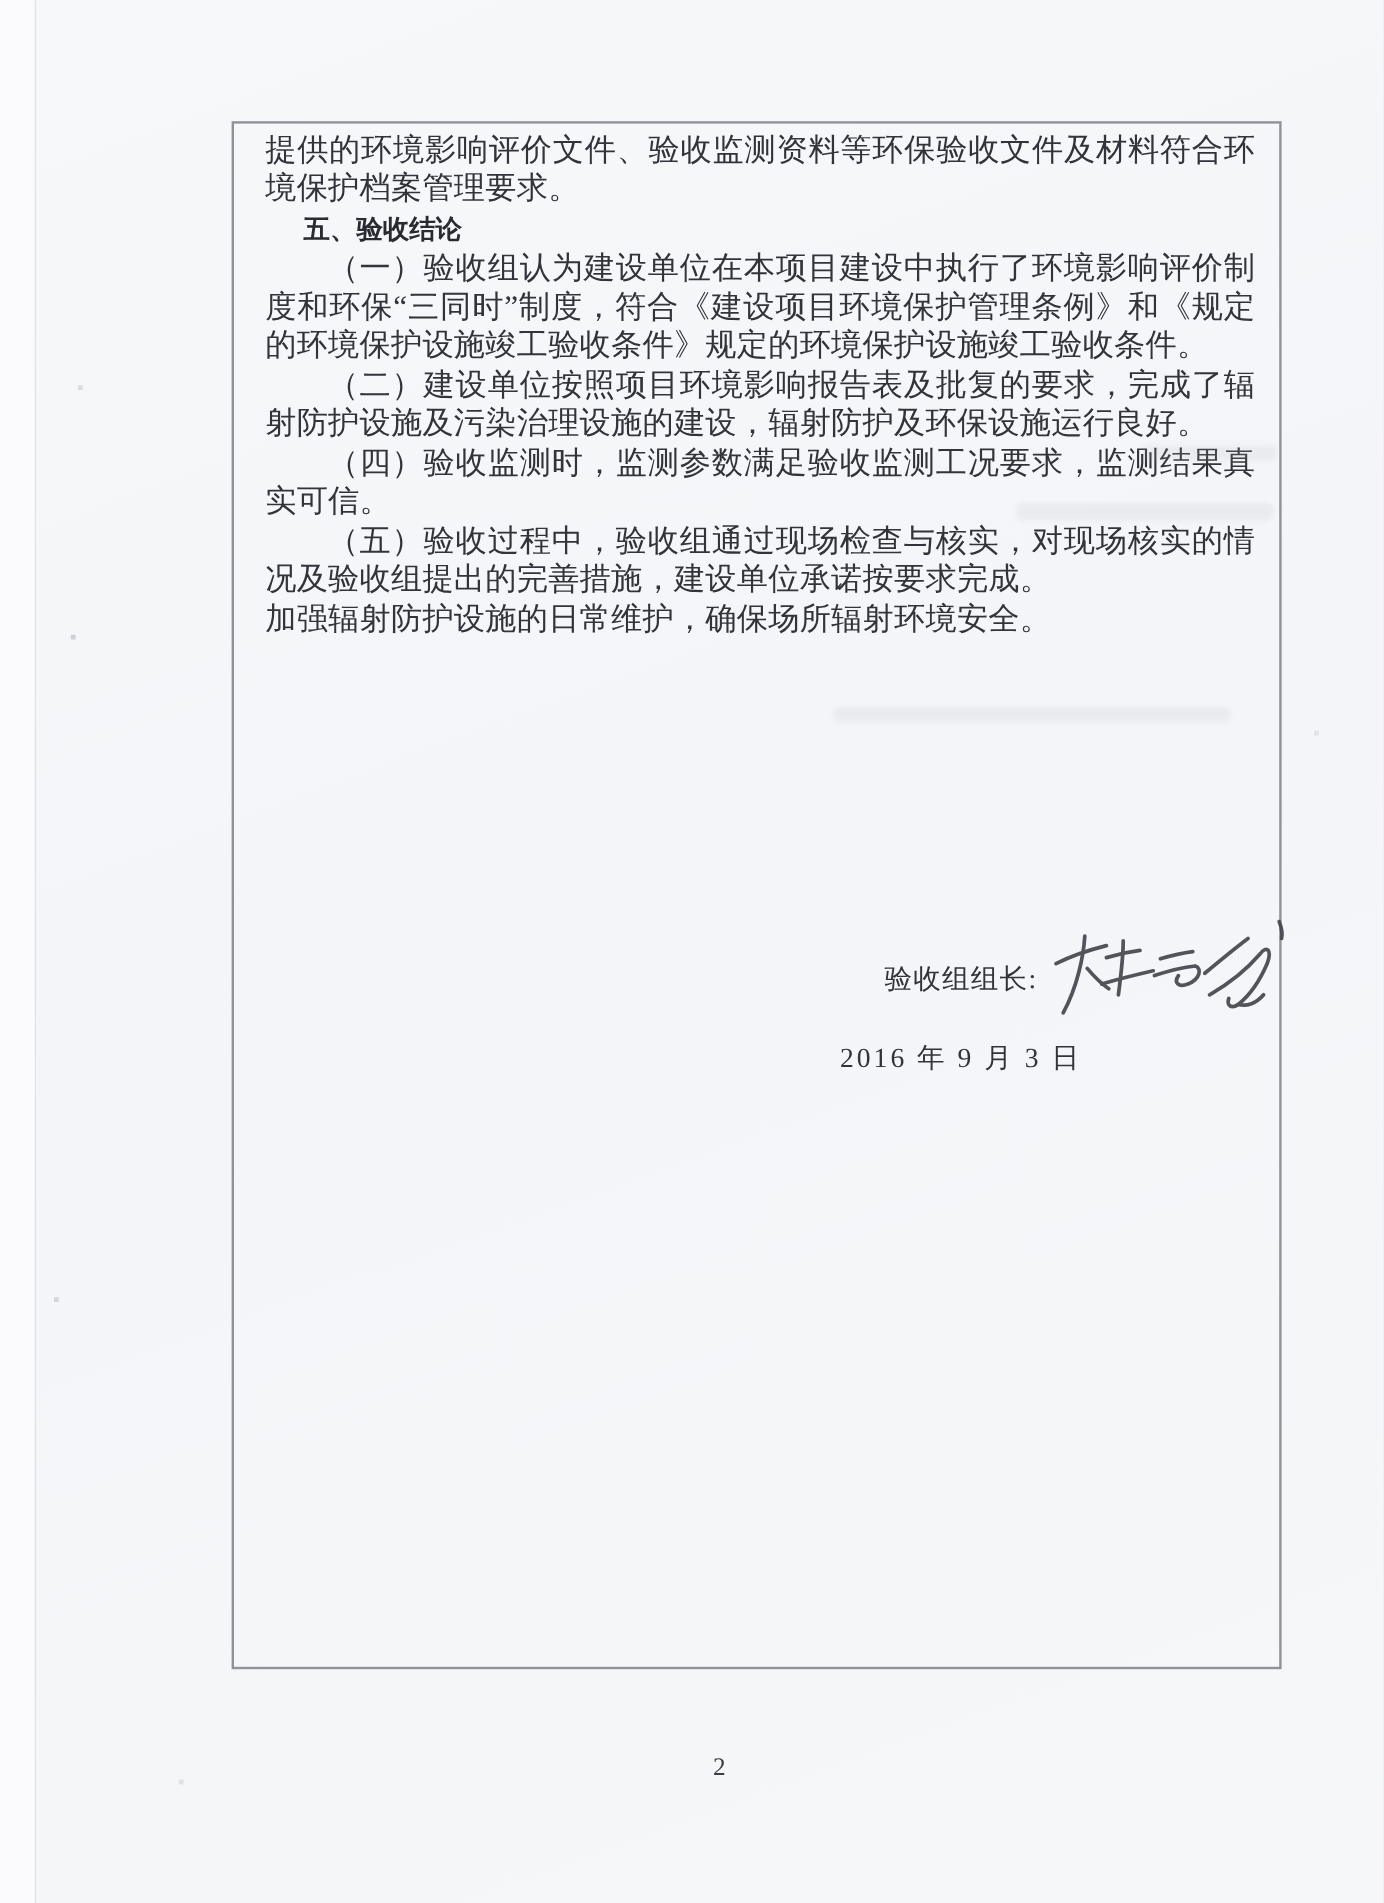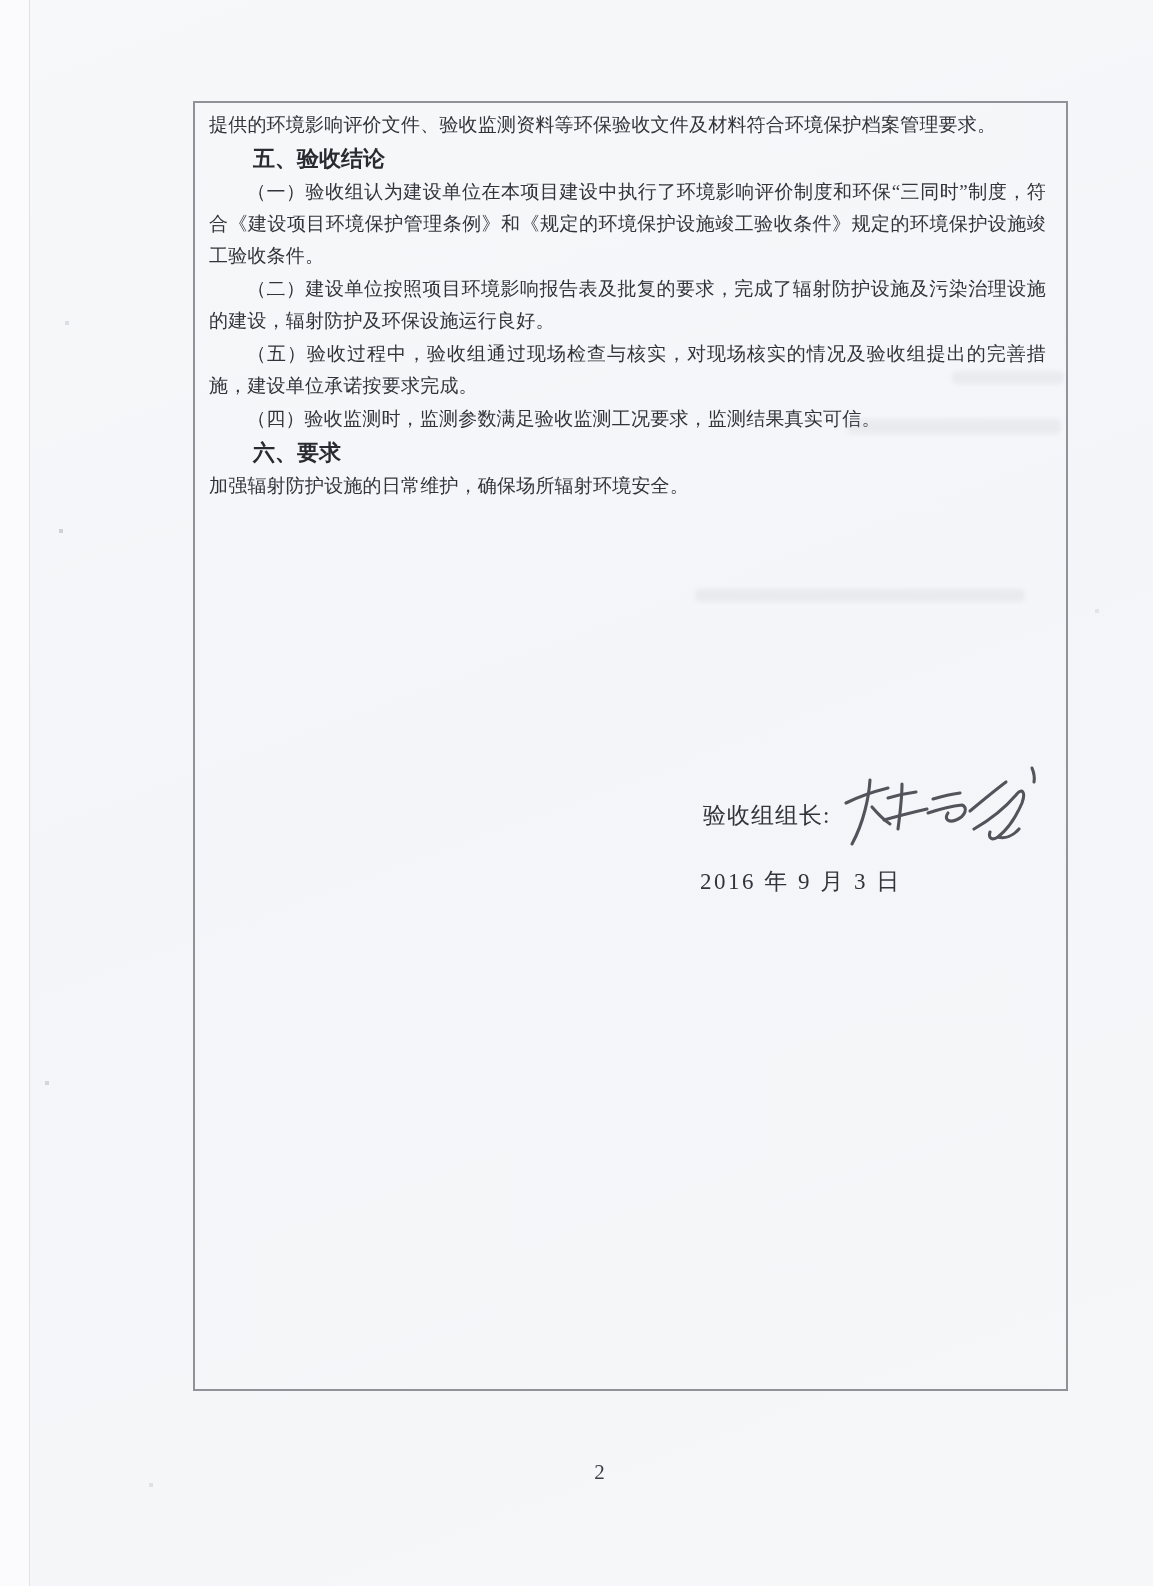--- a/index.html
+++ b/index.html
@@ -34,42 +34,42 @@
   }
   .content-box {
     position: absolute;
     left: 193px; top: 101px;
     width: 875px; height: 1290px;
     border: 2px solid #90929a;
     padding: 6px 20px 0 14px;
     background: transparent;
   }
   .body-text p {
-    margin: 0 0 1px 0;
-    font-size: 19px;
+    margin: 0 0 1px 12px;
+    font-size: 26px;
     line-height: 32px;
     text-align: justify;
     letter-spacing: 0.2px;
   }
   .body-text p.indent { text-indent: 2em; }
   .body-text h3 {
     margin: 2px 0 1px 0;
     font-size: 22px;
     line-height: 32px;
     font-weight: bold;
     font-family: "Liberation Sans", "DejaVu Sans", sans-serif;
     color: #2a2b31;
     text-indent: 2em;
   }
   .signature {
     position: absolute;
     left: 505px; top: 655px;
     width: 360px;
   }
-  .sig-row { position: relative; height: 106px; }
+  .sig-row { position: relative; height: 106px; margin-left: 34px; }
   .sig-label {
     position: absolute; left: 3px; top: 42px;
     font-size: 23px; color: #33343b; letter-spacing: 1px;
     white-space: nowrap;
   }
   .signature-svg {
     position: absolute; left: 136px; top: 0;
     width: 210px; height: 110px;
   }
   .sig-date {
@@ -103,24 +103,23 @@
   <div class="specks"></div>
 
   <div class="content-box">
 
     <div class="body-text">
       <p>提供的环境影响评价文件、验收监测资料等环保验收文件及材料符合环境保护档案管理要求。</p>
 
       <h3>五、验收结论</h3>
       <p class="indent">（一）验收组认为建设单位在本项目建设中执行了环境影响评价制度和环保“三同时”制度，符合《建设项目环境保护管理条例》和《规定的环境保护设施竣工验收条件》规定的环境保护设施竣工验收条件。</p>
       <p class="indent">（二）建设单位按照项目环境影响报告表及批复的要求，完成了辐射防护设施及污染治理设施的建设，辐射防护及环保设施运行良好。</p>
+      <p class="indent">（四）验收监测时，监测参数满足验收监测工况要求，监测结果真实可信。</p>
       <p class="indent">（五）验收过程中，验收组通过现场检查与核实，对现场核实的情况及验收组提出的完善措施，建设单位承诺按要求完成。</p>
-      <p class="indent">（四）验收监测时，监测参数满足验收监测工况要求，监测结果真实可信。</p>
 
-      <h3>六、要求</h3>
       <p>加强辐射防护设施的日常维护，确保场所辐射环境安全。</p>
     </div>
 
     <div class="artifact a1"></div>
     <div class="artifact a2"></div>
     <div class="artifact a3"></div>
 
     <div class="signature">
       <div class="sig-row">
         <span class="sig-label">验收组组长:</span>

